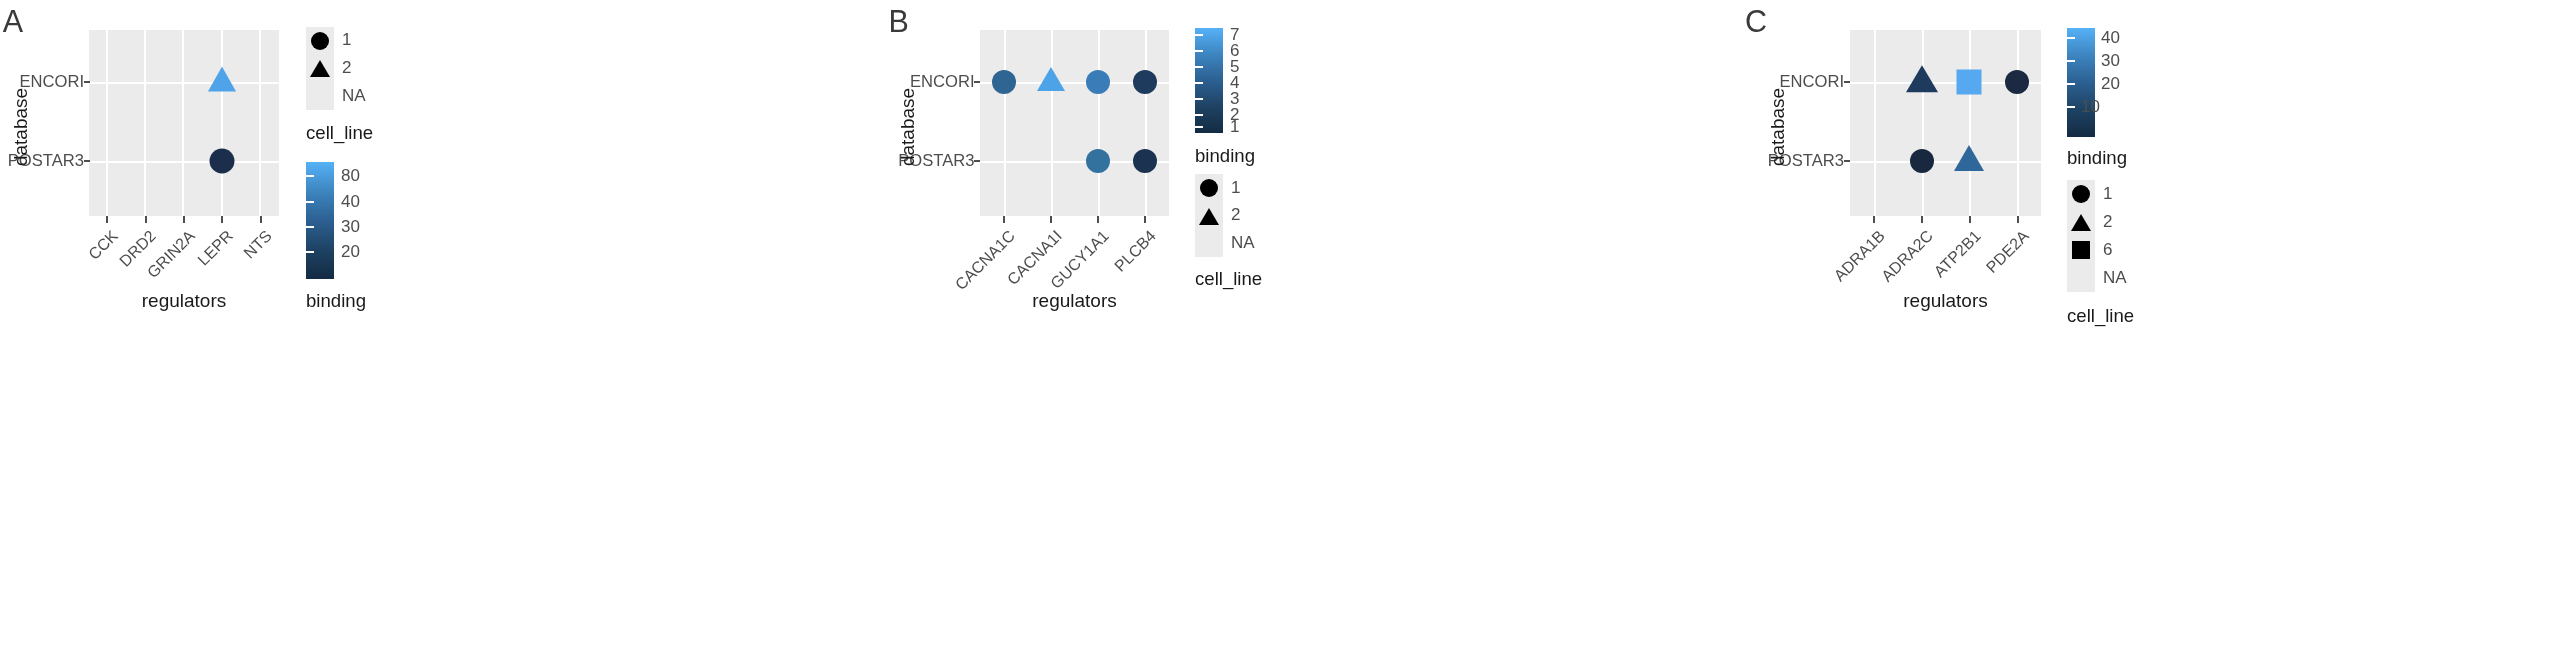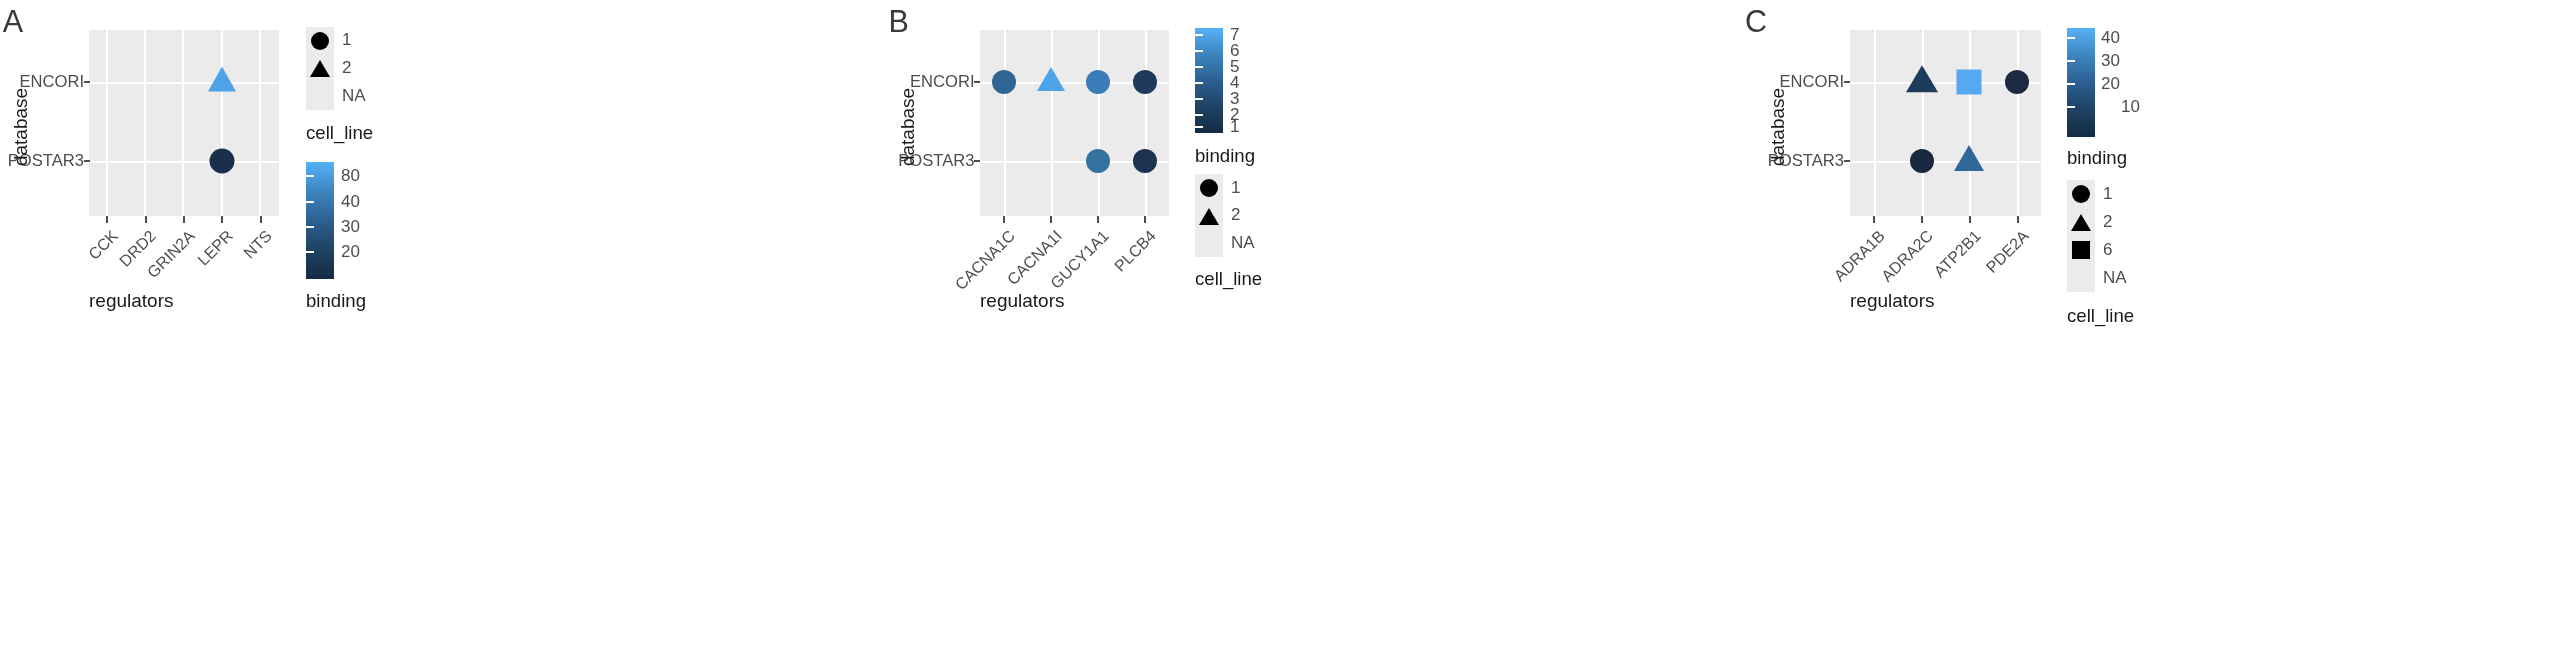--- a/index.html
+++ b/index.html
@@ -66,21 +66,21 @@
   }
   .xtick-mark{
     position:absolute;
     width:2px;height:6.6px;
     background:#4d4d4d;
   }
   .axis-title-x{
     position:absolute;
     font-size:19px;
     color:#1a1a1a;
-    text-align:left;
+    text-align:center;
     white-space:nowrap;
   }
   .axis-title-y{
     position:absolute;
     font-size:19px;
     color:#1a1a1a;
     white-space:nowrap;
     transform-origin:center center;
     transform:rotate(-90deg);
   }
@@ -306,21 +306,21 @@
     <div class="axis-title-x" style="left:133px;width:191px;top:290px;">regulators</div>
 
     <div class="cbar" style="left:350px;top:28px;width:28px;height:109px;background:linear-gradient(to top,#132B43 0%,#1E4263 25%,#2C6092 50%,#3D85C0 75%,#56B1F7 100%);"></div>
     <div class="cbar-tick" style="left:350px;top:38px;"></div>
     <div class="cbar-tick" style="left:350px;top:61px;"></div>
     <div class="cbar-tick" style="left:350px;top:84px;"></div>
     <div class="cbar-tick" style="left:350px;top:107px;"></div>
     <div class="cbar-num" style="left:384px;top:38px;">40</div>
     <div class="cbar-num" style="left:384px;top:61px;">30</div>
     <div class="cbar-num" style="left:384px;top:84px;">20</div>
-    <div class="cbar-num" style="left:404px;top:107px;">10</div>
+    <div class="cbar-num" style="left:364px;top:107px;">10</div>
     <div class="legend-title" style="left:350px;top:147px;">binding</div>
 
     <div class="legend-key" style="left:350px;top:180px;width:28px;height:28px;">
       <span class="key-shape" style="width:18px;height:18px;border-radius:50%;background:#000;display:block;"></span>
     </div>
     <div class="legend-label" style="left:386px;top:194px;">1</div>
 
     <div class="legend-key" style="left:350px;top:208px;width:28px;height:28px;">
       <span class="key-shape" style="width:0;height:0;border-left:10px solid transparent;border-right:10px solid transparent;border-bottom:17px solid #000;display:block;"></span>
     </div>

